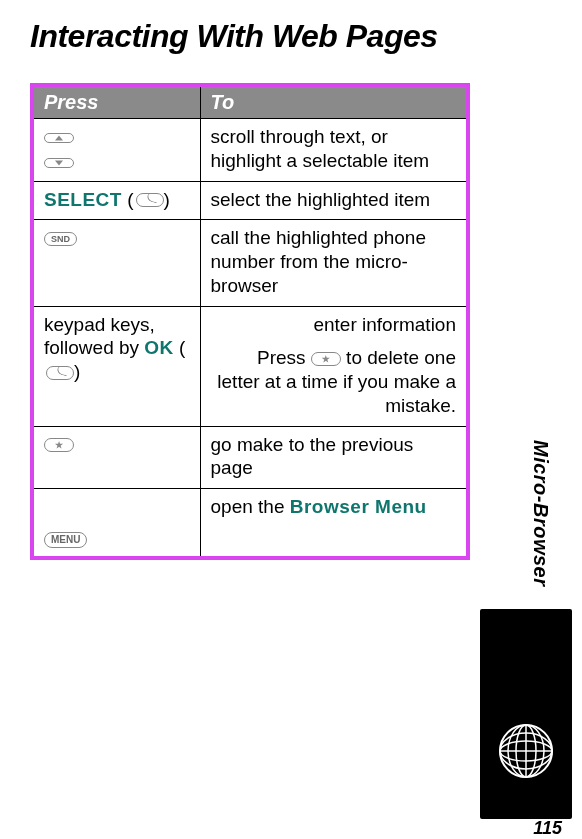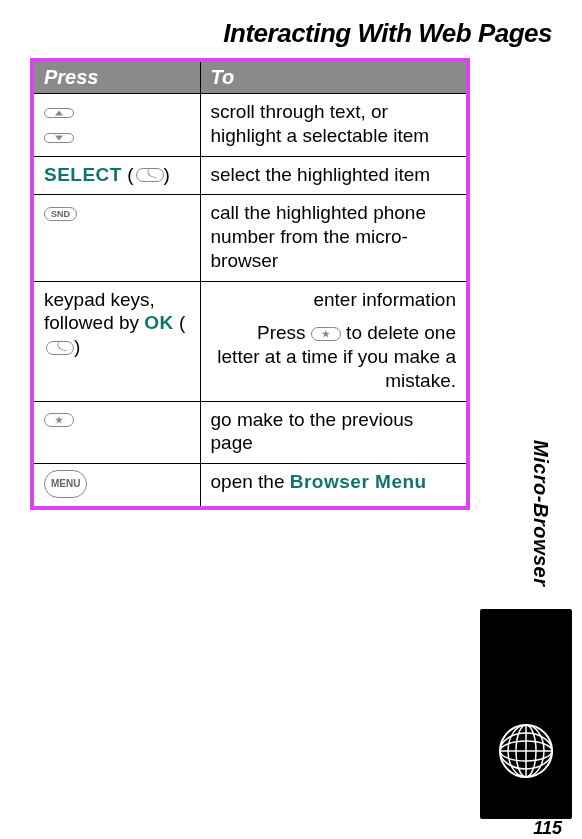--- a/index.html
+++ b/index.html
@@ -10,26 +10,25 @@
     height: 839px;
     font-family: Arial, Helvetica, sans-serif;
     position: relative;
     background: #fff;
     color: #000;
   }
   .page {
     padding: 10px 30px 0 30px;
   }
   .title {
-    font-size: 26px;
-    font-weight: bold;
-    font-style: italic;
-    margin: 8px 0 9px 0;
+    font-size: 32px;
+    font-weight: bold;
+    font-style: italic;
+    margin: 8px 0 28px 0;
     letter-spacing: -0.5px;
-    text-align: right;
   }
   table.main {
     width: 440px;
     border-collapse: collapse;
     border: 4px solid #d946ef;
   }
   table.main th {
     background: #8a8a8a;
     color: #fff;
     font-weight: bold;
@@ -59,23 +58,24 @@
     height: 14px;
     min-width: 32px;
     padding: 4px 6px;
     font-size: 9px;
     font-weight: bold;
     color: #666;
     vertical-align: middle;
     line-height: 1;
   }
   .tiny-oval {
-    height: 28px;
+    height: 16px;
     min-width: 30px;
     font-size: 10px;
+    margin-top: 37px;
   }
   .key-arrow {
     display:inline-block;
     width:30px;
     height:10px;
     border:1px solid #888;
     border-radius:50px;
     position:relative;
     vertical-align:middle;
   }

